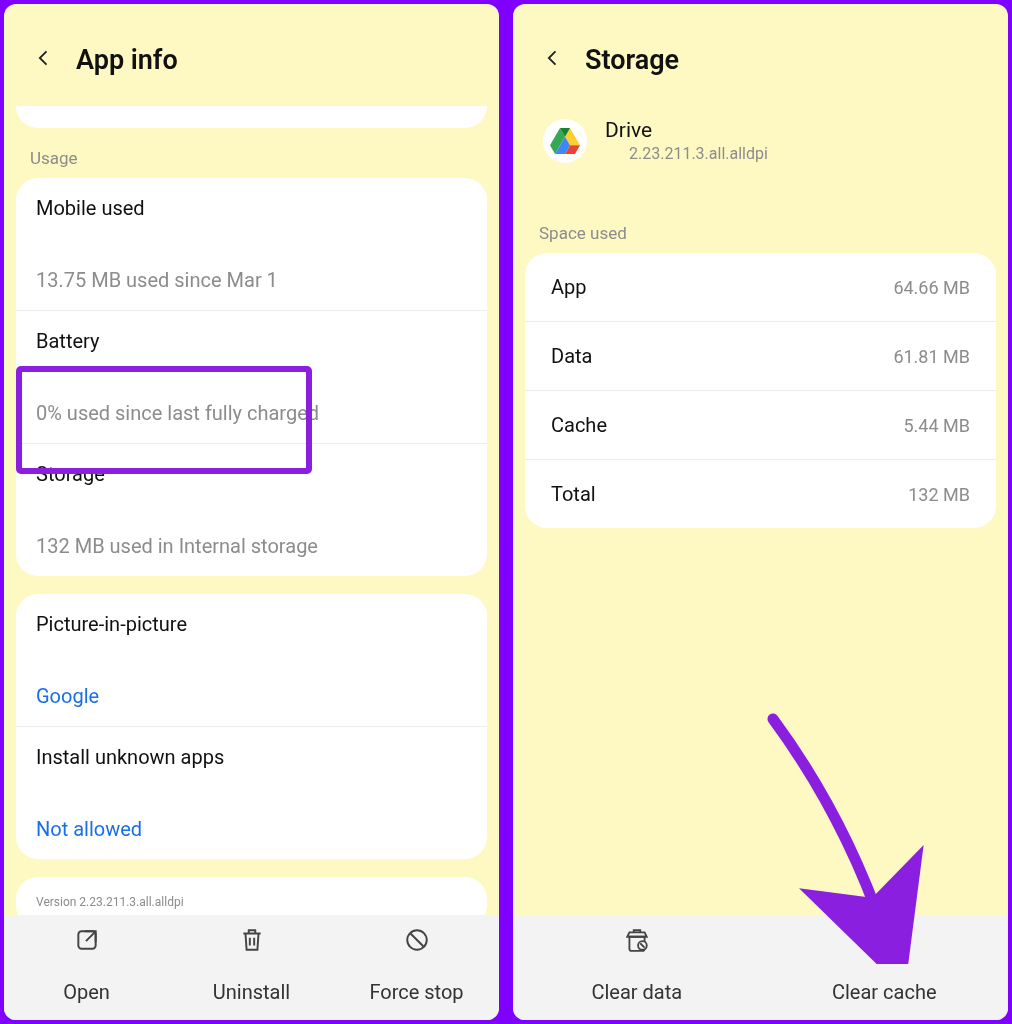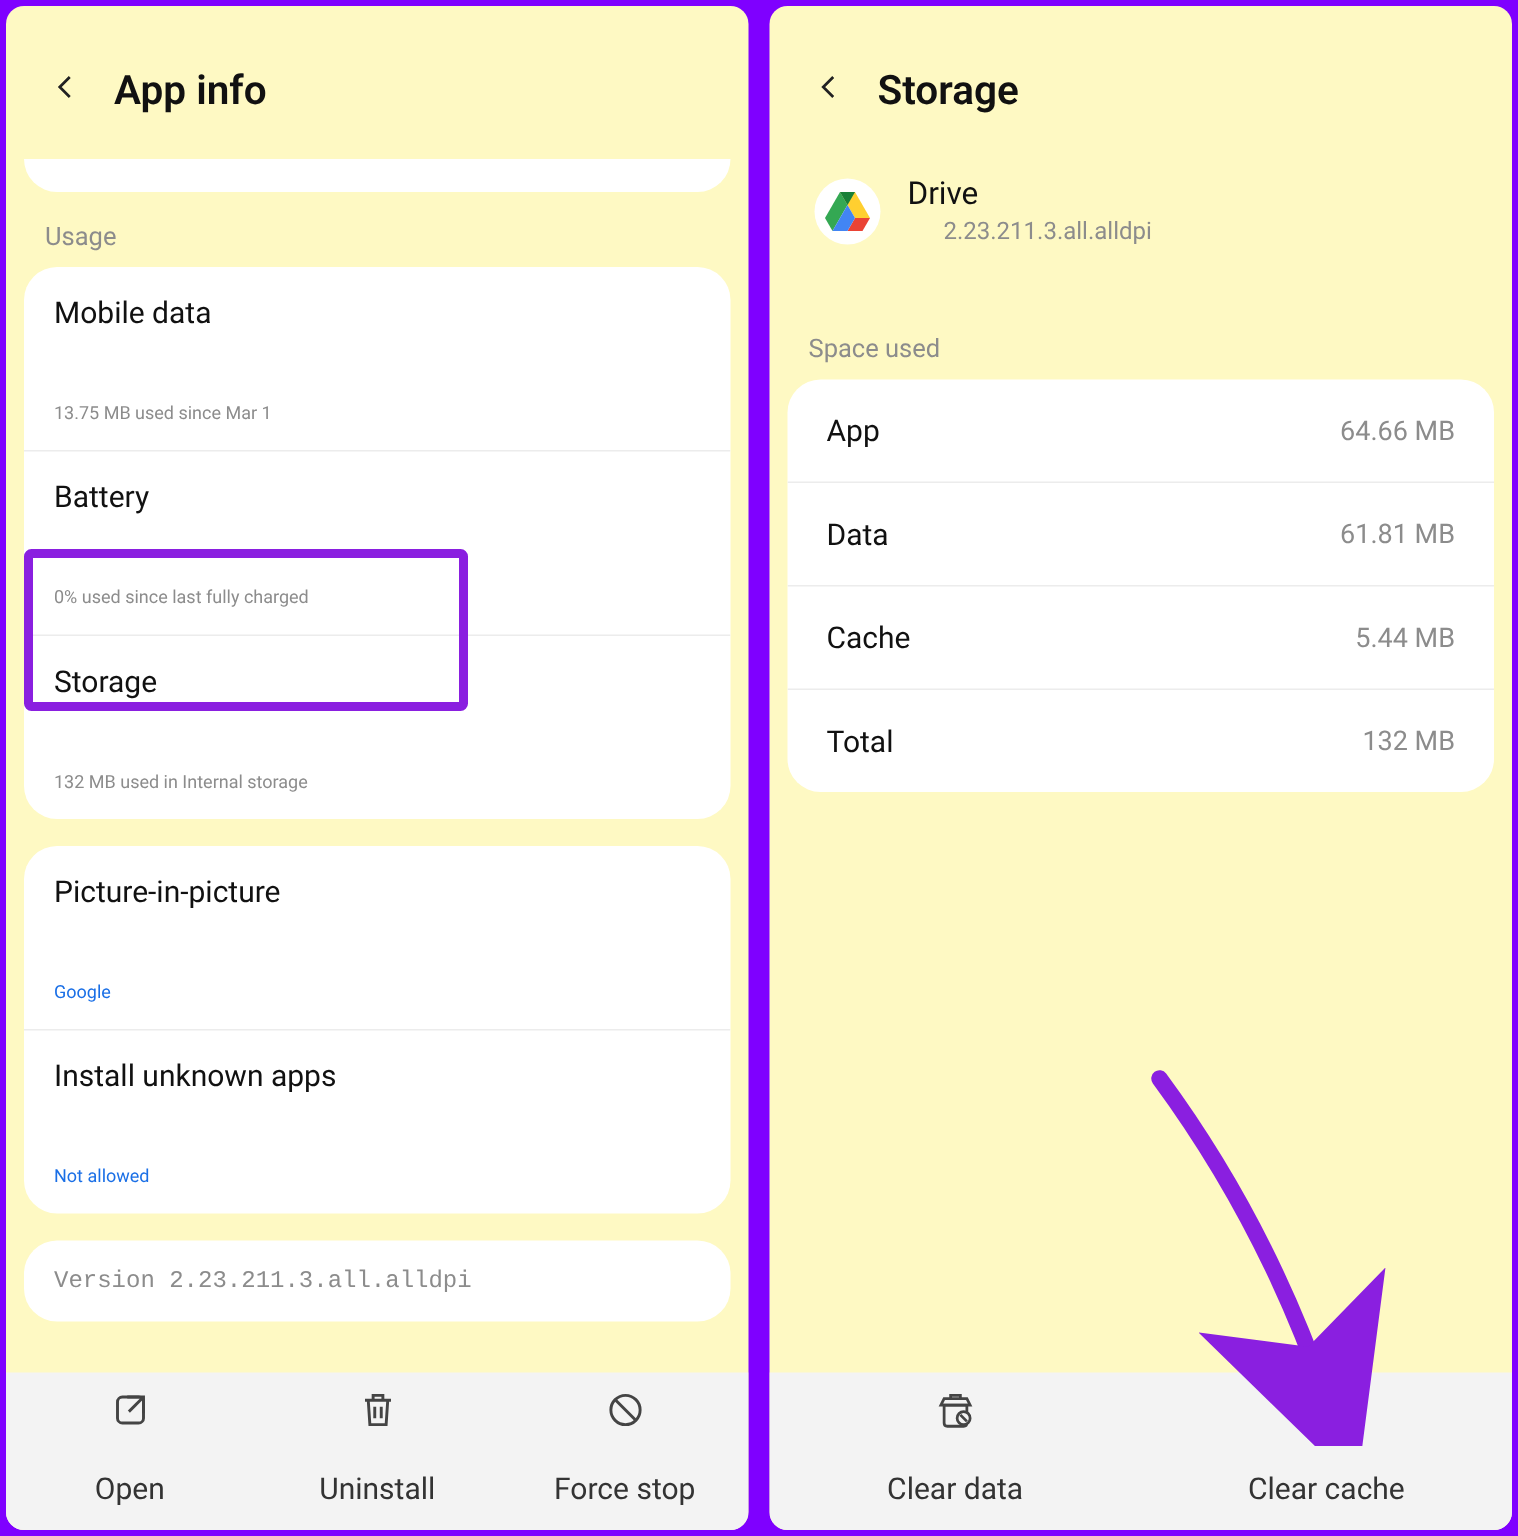--- a/index.html
+++ b/index.html
@@ -41,33 +41,33 @@
     border-radius: 22px;
     margin-bottom: 18px;
     overflow:hidden;
   }
   .row {
     padding: 18px 20px;
     border-bottom: 1px solid #ececec;
   }
   .row:last-child { border-bottom:none; }
   .row-title { font-size: 20px; color:#111; margin-bottom:4px; }
-  .row-sub { font-size: 12px; color:#8c8c8c;margin-top:48px; }
+  .row-sub { font-size: 20px; color:#8c8c8c;margin-top:48px; }
   .row-sub.link { color:#1a6fe6; }
   .val-row { display:flex; justify-content:space-between; align-items:center; padding: 22px 26px; border-bottom:1px solid #ececec;gap:42px;}
   .val-row:last-child { border-bottom:none; }
   .val-label { font-size:20px; color:#111;}
   .val-value { font-size:18px; color:#8c8c8c;}
   .highlight-box {
     position:absolute;
     border: 6px solid #8a1fe0;
     border-radius: 5px;
     pointer-events:none;
   }
-  .version { color:#8c8c8c; font-size:16px; padding: 18px 20px; font-family: Liberation Mono, monospace;}
+  .version { color:#8c8c8c; font-size:12px; padding: 18px 20px;}
   .bottom-bar {
     display:flex;
     padding: 12px 0 16px 0;
     background:#f3f3f3;
   }
   .bottom-btn {
     flex:1;
     display:flex;
     flex-direction:column;
     align-items:center;
@@ -111,21 +111,21 @@
     </span>
     <div class="header-title">App info</div>
   </div>
 
   <div class="content">
     <div class="top-card-stub"></div>
     <div class="section-label">Usage</div>
 
     <div class="card" style="position:relative;">
       <div class="row">
-        <div class="row-title">Mobile data</div>
+        <div class="row-title">Mobile used</div>
         <div class="row-sub">13.75 MB used since Mar 1</div>
       </div>
       <div class="row">
         <div class="row-title">Battery</div>
         <div class="row-sub">0% used since last fully charged</div>
       </div>
       <div class="row">
         <div class="row-title">Storage</div>
         <div class="row-sub">132 MB used in Internal storage</div>
       </div>

